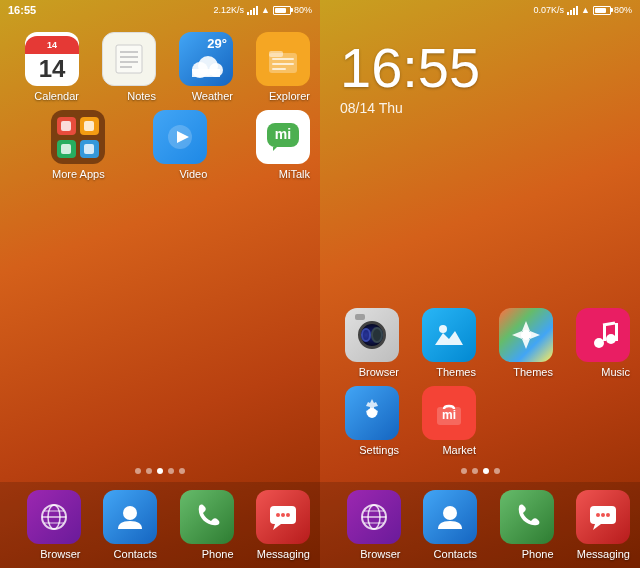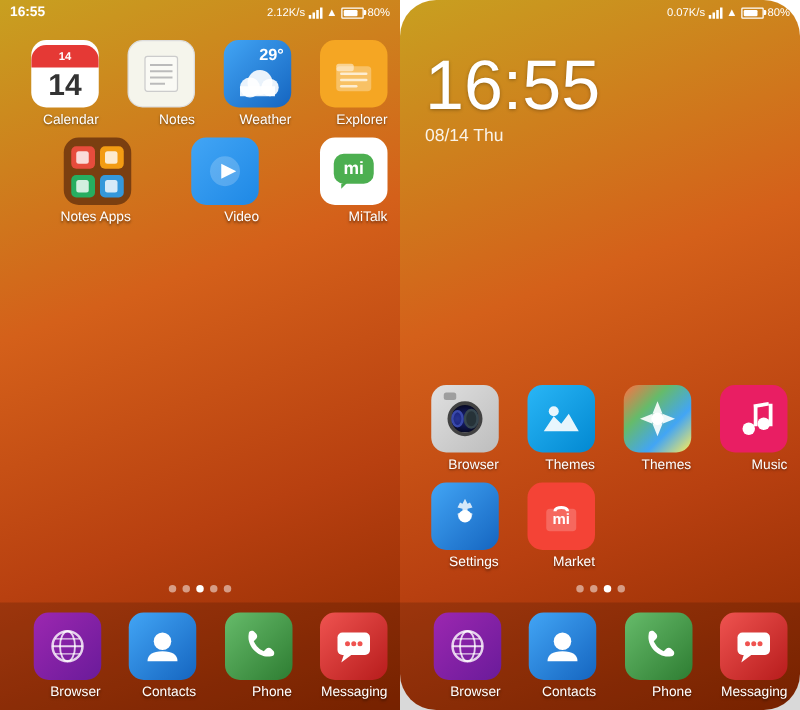--- a/index.html
+++ b/index.html
@@ -22,21 +22,20 @@
     }
 
     
     .phone-right {
       width: 320px;
       height: 568px;
       background: linear-gradient(160deg, #c8a020 0%, #d4601a 40%, #b84010 70%, #8b2800 100%);
       position: relative;
       display: flex;
       flex-direction: column;
-      border-radius: 29px;
     }
 
     
     .status-bar {
       height: 20px;
       display: flex;
       align-items: center;
       justify-content: space-between;
       padding: 0 8px;
       font-size: 10px;
@@ -302,21 +301,21 @@
         <div style="background:#f39c12;border-radius:4px;height:18px;display:flex;align-items:center;justify-content:center;">
           <div style="width:10px;height:10px;background:rgba(255,255,255,0.8);border-radius:2px;"></div>
         </div>
         <div style="background:#27ae60;border-radius:4px;height:18px;display:flex;align-items:center;justify-content:center;">
           <div style="width:10px;height:10px;background:rgba(255,255,255,0.8);border-radius:2px;"></div>
         </div>
         <div style="background:#3498db;border-radius:4px;height:18px;display:flex;align-items:center;justify-content:center;">
           <div style="width:10px;height:10px;background:rgba(255,255,255,0.8);border-radius:2px;"></div>
         </div>
       </div>
-      <span class="app-label">Notes Apps</span>
+      <span class="app-label">More Apps</span>
     </div>
 
     <div class="app-item">
       <div class="app-icon icon-video">
         <svg width="36" height="36" viewBox="0 0 36 36">
           <circle cx="18" cy="18" r="12" fill="rgba(255,255,255,0.2)"></circle>
           <polygon points="15,12 27,18 15,24" fill="white"></polygon>
         </svg>
       </div>
       <span class="app-label">Video</span>

